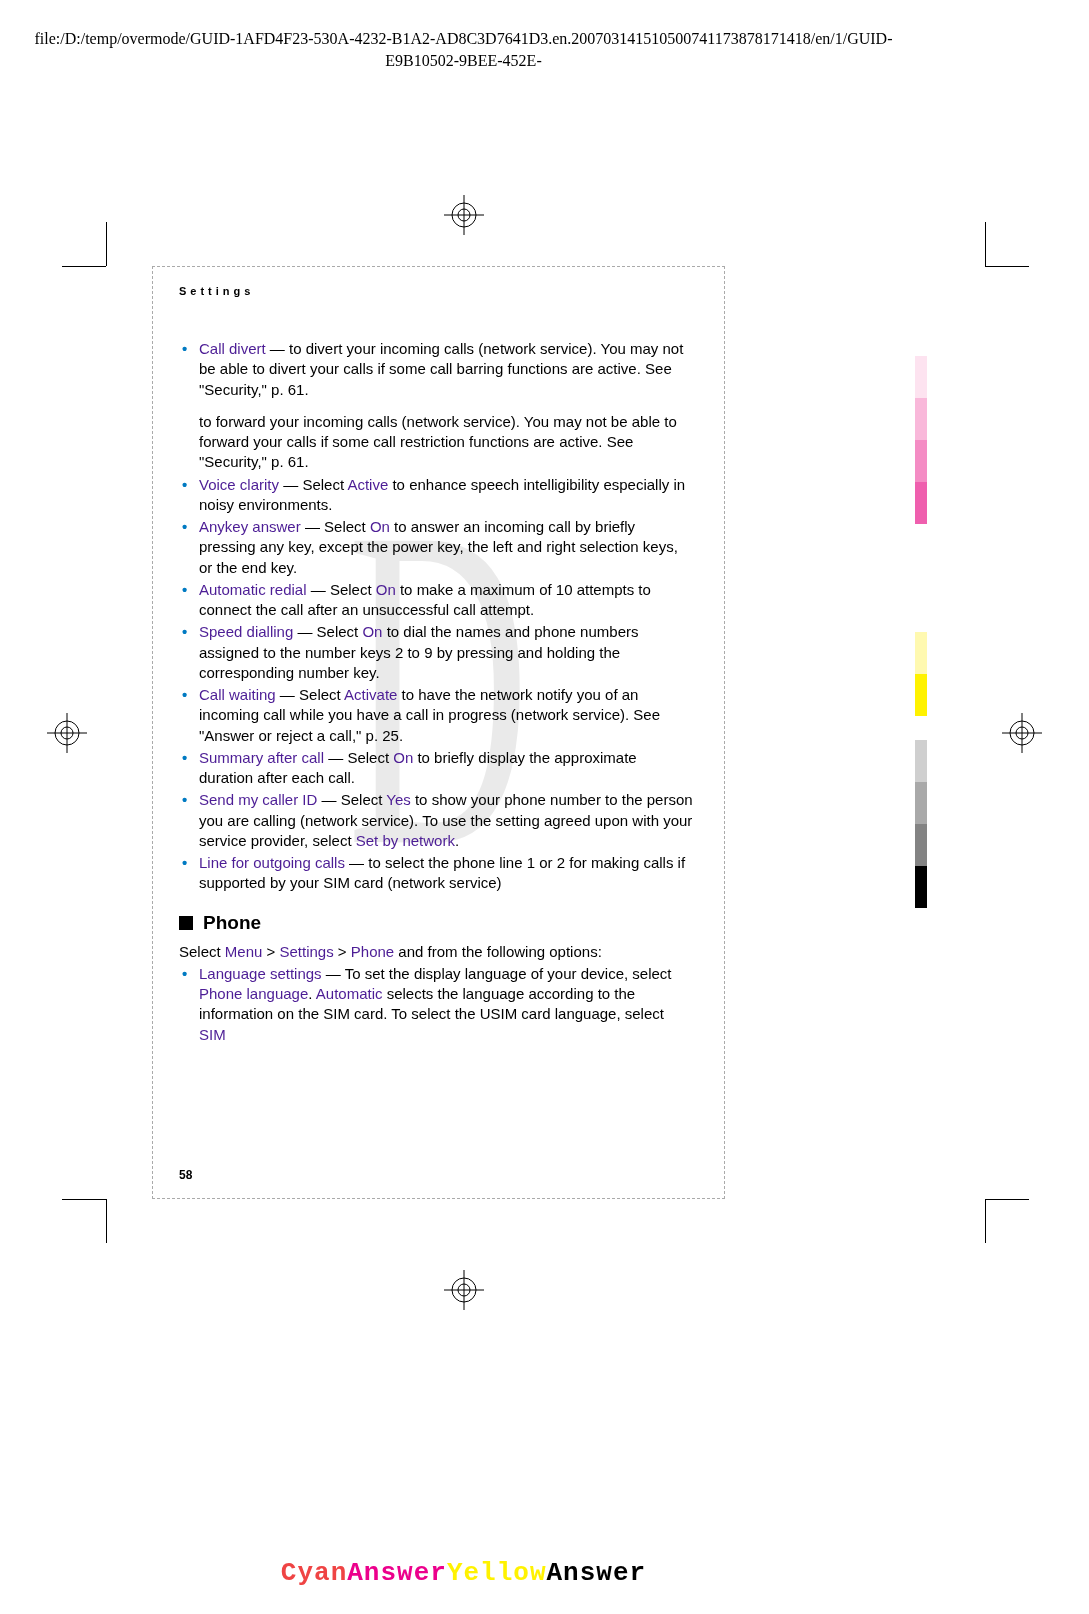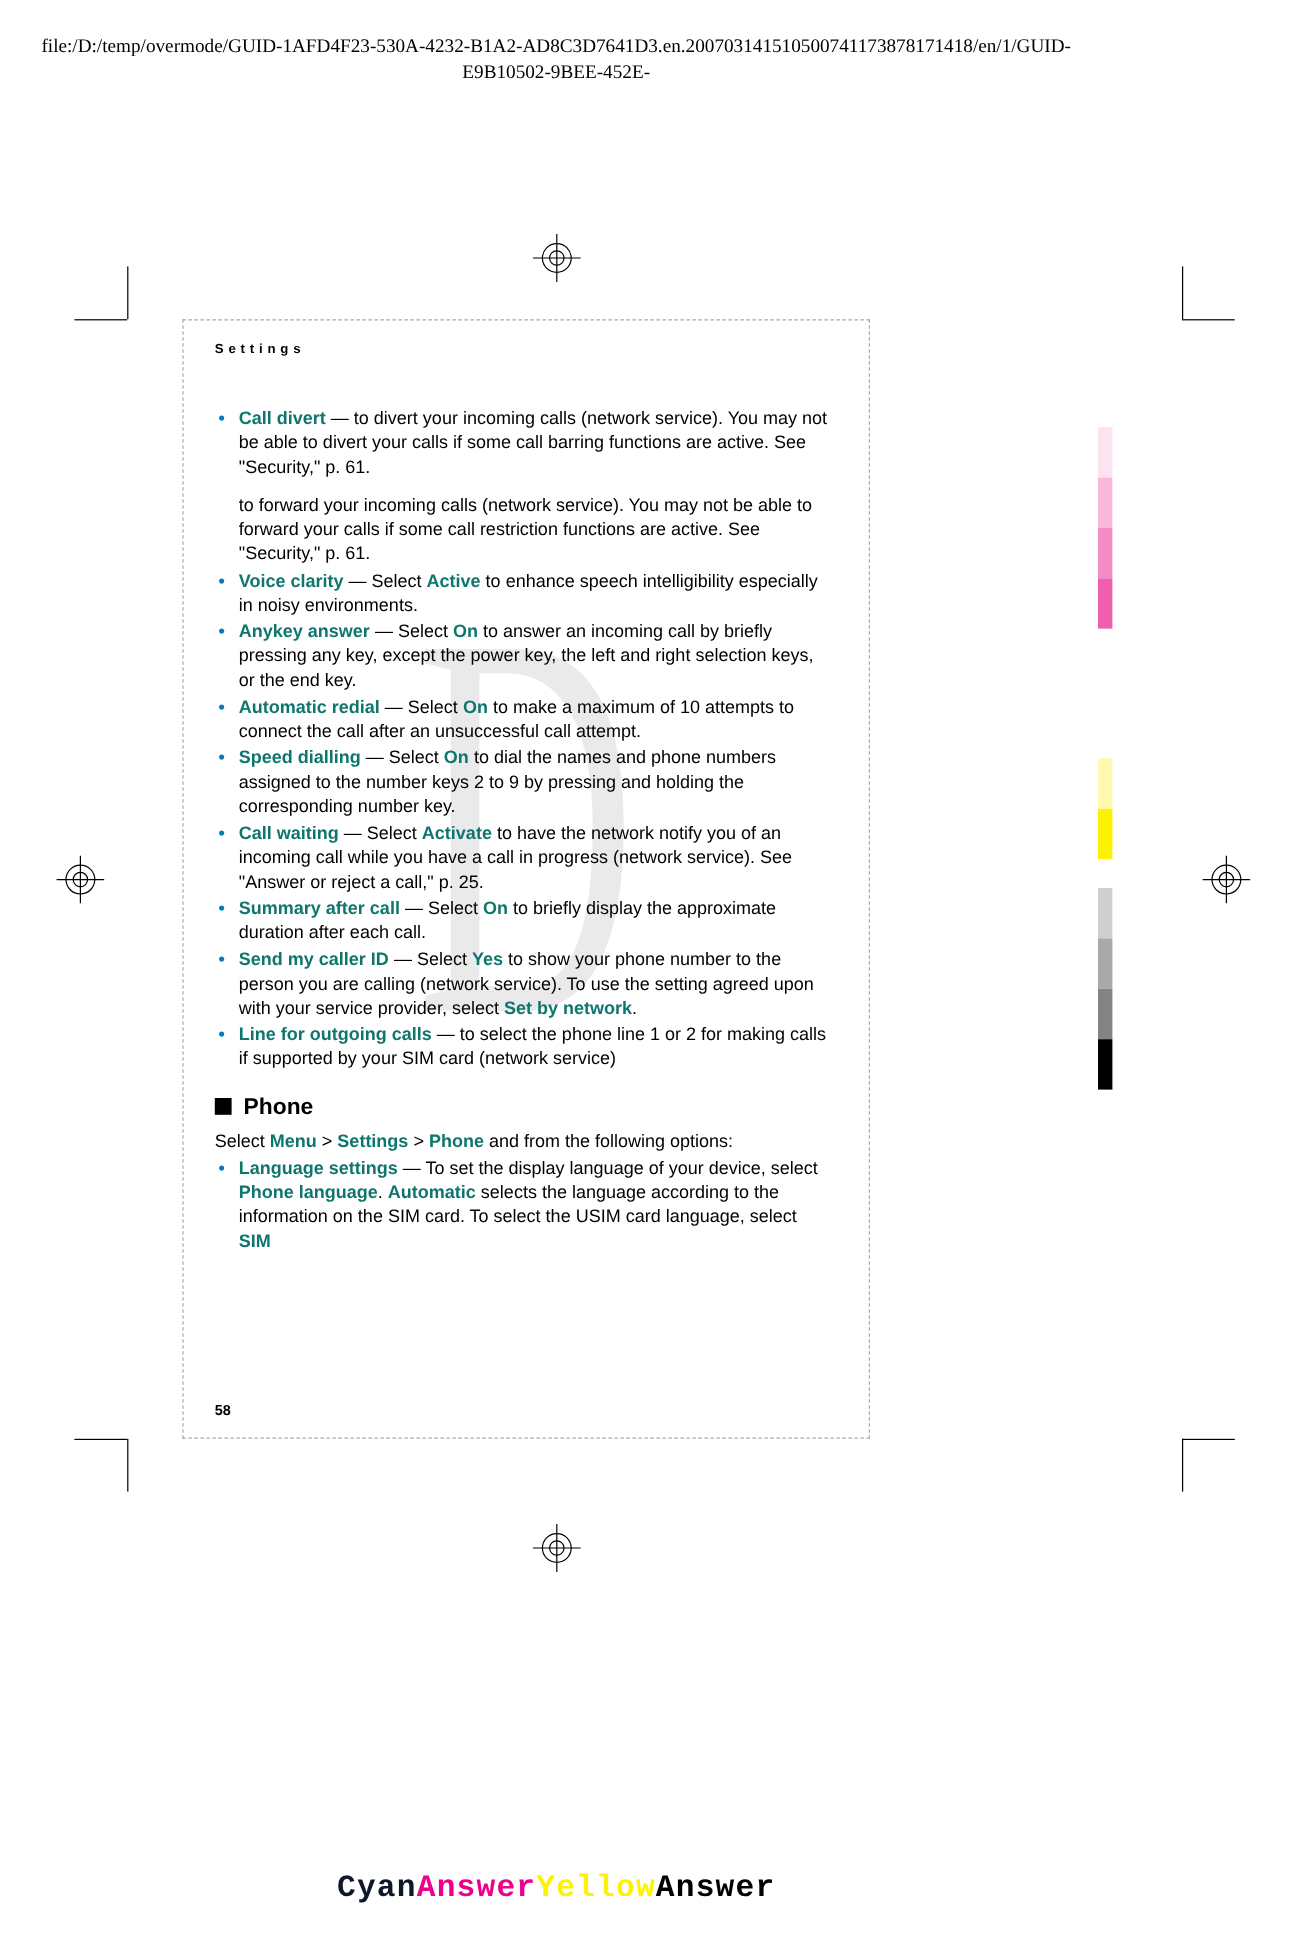--- a/index.html
+++ b/index.html
@@ -21,21 +21,21 @@
   .crop-tr-v{top:222px;left:985px;height:44px;}
   .crop-bl-h{top:1199px;left:62px;width:44px;}
   .crop-bl-v{top:1199px;left:106px;height:44px;}
   .crop-br-h{top:1199px;left:985px;width:44px;}
   .crop-br-v{top:1199px;left:985px;height:44px;}
   .content{position:absolute;left:152px;top:266px;width:573px;height:933px;border:1px dashed #aaa;box-sizing:border-box;padding:18px 30px 0 26px;}
   .sectionlabel{font-size:11px;font-weight:bold;letter-spacing:4px;margin-bottom:42px;}
   ul.items{list-style:none;margin:0;padding:0;font-size:15px;line-height:1.35;}
   ul.items>li{position:relative;padding-left:20px;margin-bottom:2px;}
   ul.items>li::before{content:"•";position:absolute;left:3px;top:0;color:#007ac2;font-weight:bold;}
-  .term{color:#0f766e;font-weight:bold;}
+  .term{color:#4c1d95;font-weight:normal;}
   .para{font-size:15px;line-height:1.35;margin:12px 0 2px 20px;}
   .watermark{position:absolute;left:0;right:0;top:190px;text-align:center;font-family:'Times New Roman',serif;font-size:460px;color:#000;opacity:0.08;transform:scaleX(0.55);pointer-events:none;font-weight:400;line-height:1;}
   .h2{font-size:19px;font-weight:bold;margin:18px 0 8px 0;}
   .h2 .sq{display:inline-block;width:14px;height:14px;background:#000;margin-right:10px;position:relative;top:1px;}
   .bodytext{font-size:15px;line-height:1.35;margin:0 0 2px 0;}
   .pagenum{position:absolute;left:26px;bottom:16px;font-size:12px;font-weight:bold;}
   .colorbar{position:absolute;right:0;top:356px;width:12px;}
   .colorbar div{width:12px;}
   .cmyk{position:absolute;left:0;right:0;bottom:26px;text-align:center;font-family:'Courier New',monospace;font-size:26px;font-weight:bold;letter-spacing:1px;}
 </style>
@@ -133,16 +133,16 @@
     <ul class="items">
       <li>
         <span class="term">Language settings</span><span> — To set the display language of your device, select </span><span class="term">Phone language</span><span>. </span><span class="term">Automatic</span><span> selects the language according to the information on the SIM card. To select the USIM card language, select </span><span class="term">SIM</span>
       </li>
     </ul>
 
     <div class="pagenum">58</div>
   </div>
 
   <div class="cmyk">
-    <span style="color:#0f172a">Cyan</span><span style="color:#ec008c">Answer</span><span style="color:#fff200">Yellow</span><span style="color:#000">Answer</span>
+    <span style="color:#ef4444">Cyan</span><span style="color:#ec008c">Answer</span><span style="color:#fff200">Yellow</span><span style="color:#000">Answer</span>
   </div>
 
 </div>
 
 </body></html>

